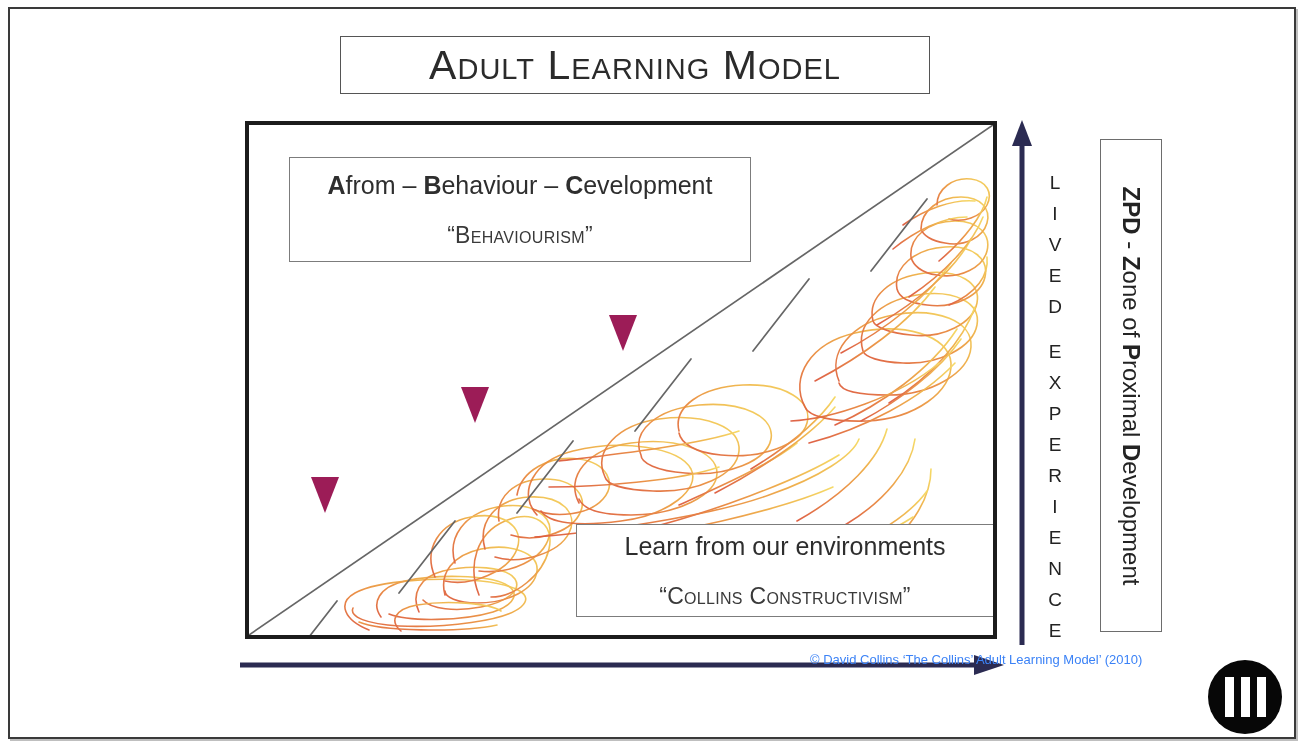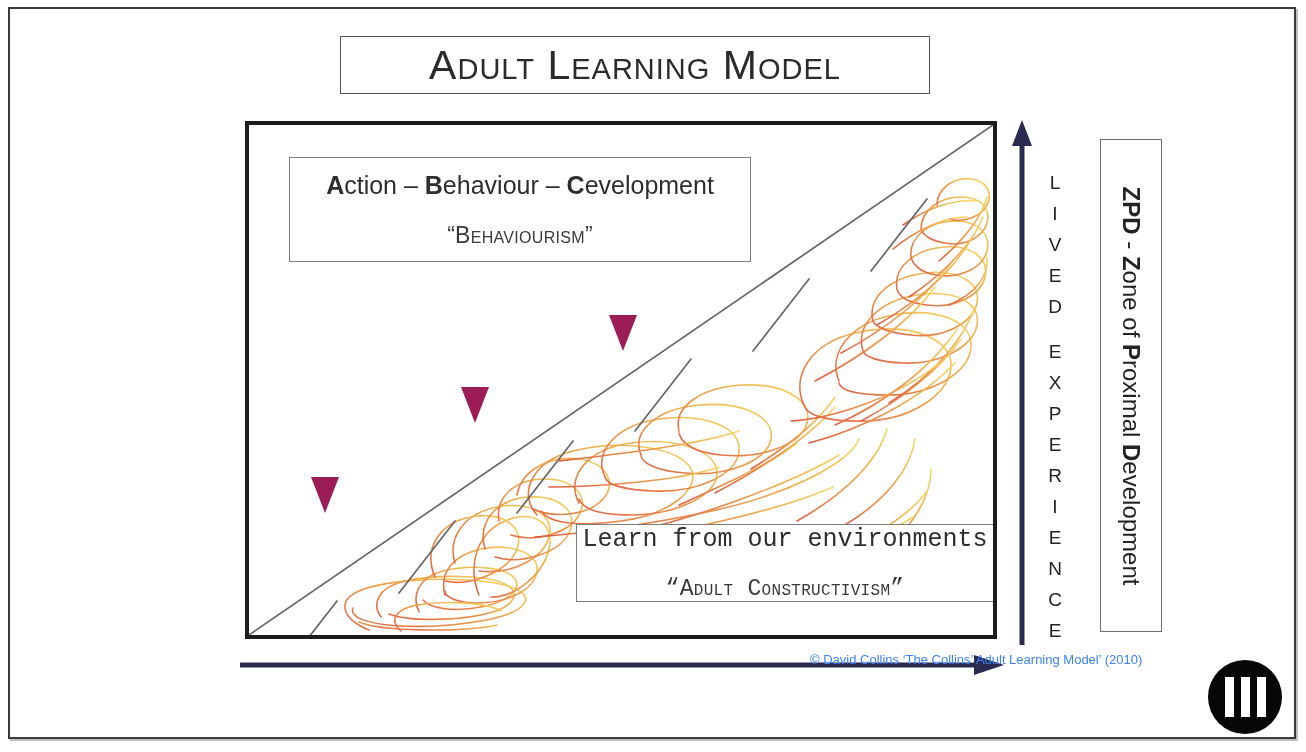--- a/index.html
+++ b/index.html
@@ -85,22 +85,21 @@
   #callout-behaviourism {
     left: 40px;
     top: 32px;
     width: 462px;
     height: 105px;
   }
   #callout-constructivism {
     left: 327px;
     top: 399px;
     width: 418px;
-    height: 78px;
-    font-family: Liberation Mono, monospace;
+    height: 93px;
   }
   .callout-line1 {
     font-size: 25px;
     color: #2e2e2e;
     white-space: nowrap;
     line-height: 1.25;
   }
   .callout-line1 b { font-weight: 700; }
   .callout-line2 {
     font-variant: small-caps;
@@ -292,27 +291,27 @@
           <polygon points="212,262 240,262 226,298" fill="#9c1c57"></polygon>
         </g>
         <g>
           <line x1="374" y1="104" x2="374" y2="196" stroke="url(#gradArrow)" stroke-width="9"></line>
           <polygon points="360,190 388,190 374,226" fill="#9c1c57"></polygon>
         </g>
       </g>
     </svg>
 
     <div class="callout" id="callout-behaviourism">
-      <div class="callout-line1"><b>A</b><span>ction – </span><b>B</b><span>ehaviour – </span><b>C</b><span>evelopment</span></div>
+      <div class="callout-line1"><b>A</b><span>from – </span><b>B</b><span>ehaviour – </span><b>C</b><span>evelopment</span></div>
       <div class="callout-line2">“Behaviourism”</div>
     </div>
 
     <div class="callout" id="callout-constructivism">
       <div class="callout-line1">Learn from our environments</div>
-      <div class="callout-line2">“Adult Constructivism”</div>
+      <div class="callout-line2">“Collins Constructivism”</div>
     </div>
   </div>
 
   <svg id="axis-arrows" viewBox="0 0 1306 752">
 
     <g>
       <line x1="1022" y1="645" x2="1022" y2="136" stroke="#2b2b52" stroke-width="5"></line>
       <polygon points="1012,146 1032,146 1022,120" fill="#2b2b52"></polygon>
     </g>
 

